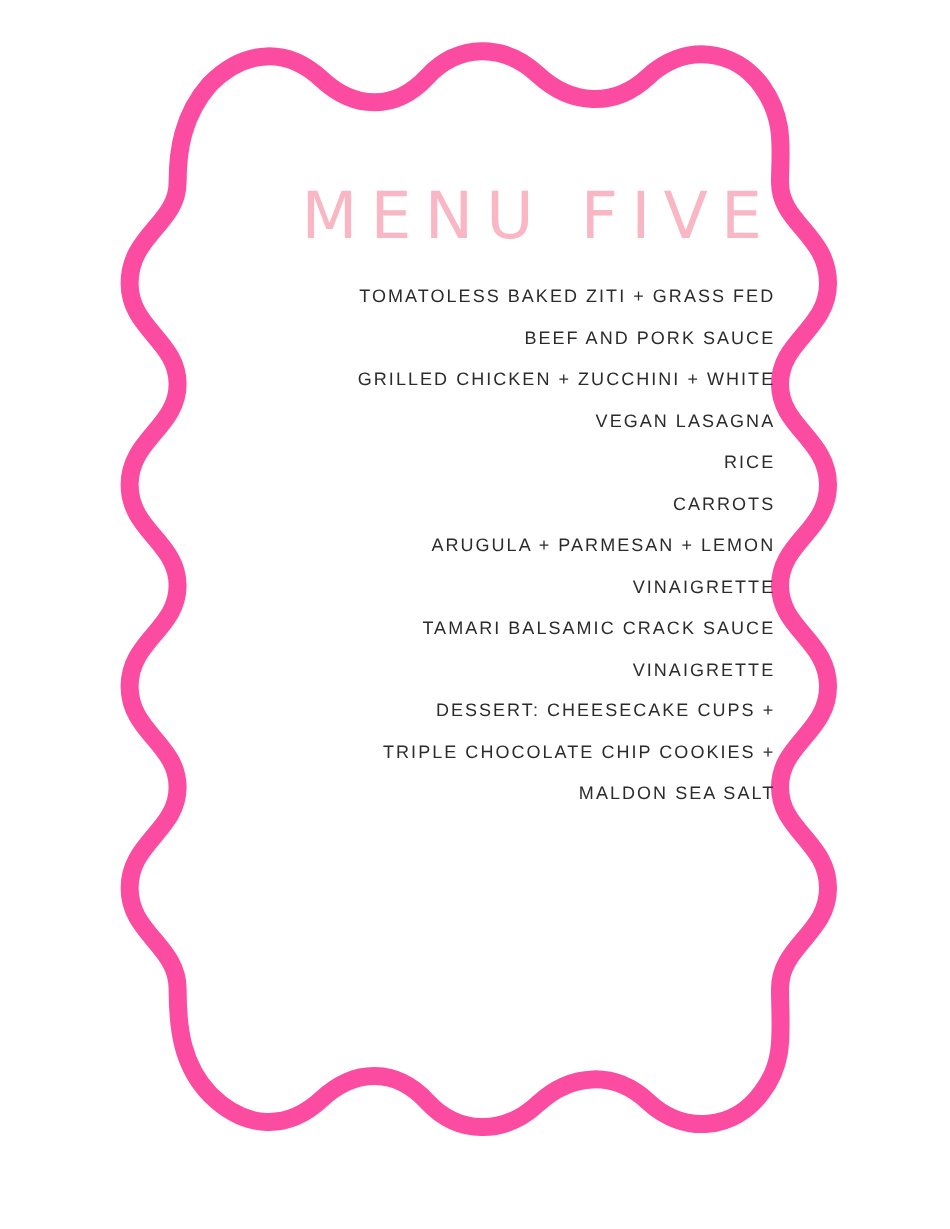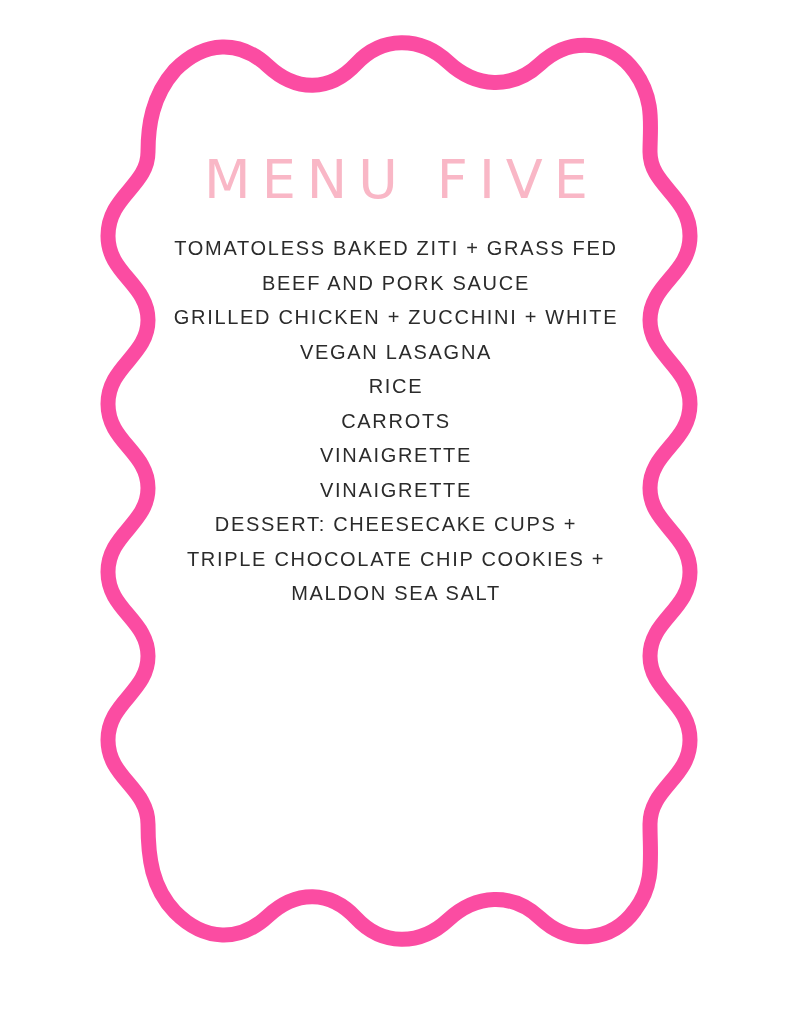--- a/index.html
+++ b/index.html
@@ -24,41 +24,41 @@
     left: 0;
     top: 0;
     width: 792px;
     height: 1024px;
   }
   #content {
     position: absolute;
     left: 146px;
     top: 150px;
     width: 500px;
-    text-align: center;
+    text-align: right;
   }
   #menu-title {
     font-family: "DejaVu Sans", sans-serif;
     font-size: 54px;
     letter-spacing: 11px;
     color: #f9b7c6;
     font-weight: 400;
     text-transform: uppercase;
     margin: 0 0 22px 0;
     padding-left: 11px;
     line-height: 1.1;
   }
   #menu-items {
     list-style: none;
     margin: 0;
     padding: 0;
   }
   #menu-items li {
     font-family: "Liberation Sans", sans-serif;
-    font-size: 20px;
+    font-size: 15px;
     letter-spacing: 1.7px;
     color: #2b2b2b;
     text-transform: uppercase;
     line-height: 34.5px;
     white-space: nowrap;
   }
 </style>
 </head>
 <body>
 
@@ -102,21 +102,23 @@
 
   <div id="content">
     <h1 id="menu-title">MENU FIVE</h1>
     <ul id="menu-items">
       <li>TOMATOLESS BAKED ZITI + GRASS FED</li>
       <li>BEEF AND PORK SAUCE</li>
       <li>GRILLED CHICKEN + ZUCCHINI + WHITE</li>
       <li>VEGAN LASAGNA</li>
       <li>RICE</li>
       <li>CARROTS</li>
+      <li>ARUGULA + PARMESAN + LEMON</li>
       <li>VINAIGRETTE</li>
+      <li>TAMARI BALSAMIC CRACK SAUCE</li>
       <li>VINAIGRETTE</li>
       <li>DESSERT: CHEESECAKE CUPS +</li>
       <li>TRIPLE CHOCOLATE CHIP COOKIES +</li>
       <li>MALDON SEA SALT</li>
     </ul>
   </div>
 
 </div>
 
 </body></html>

